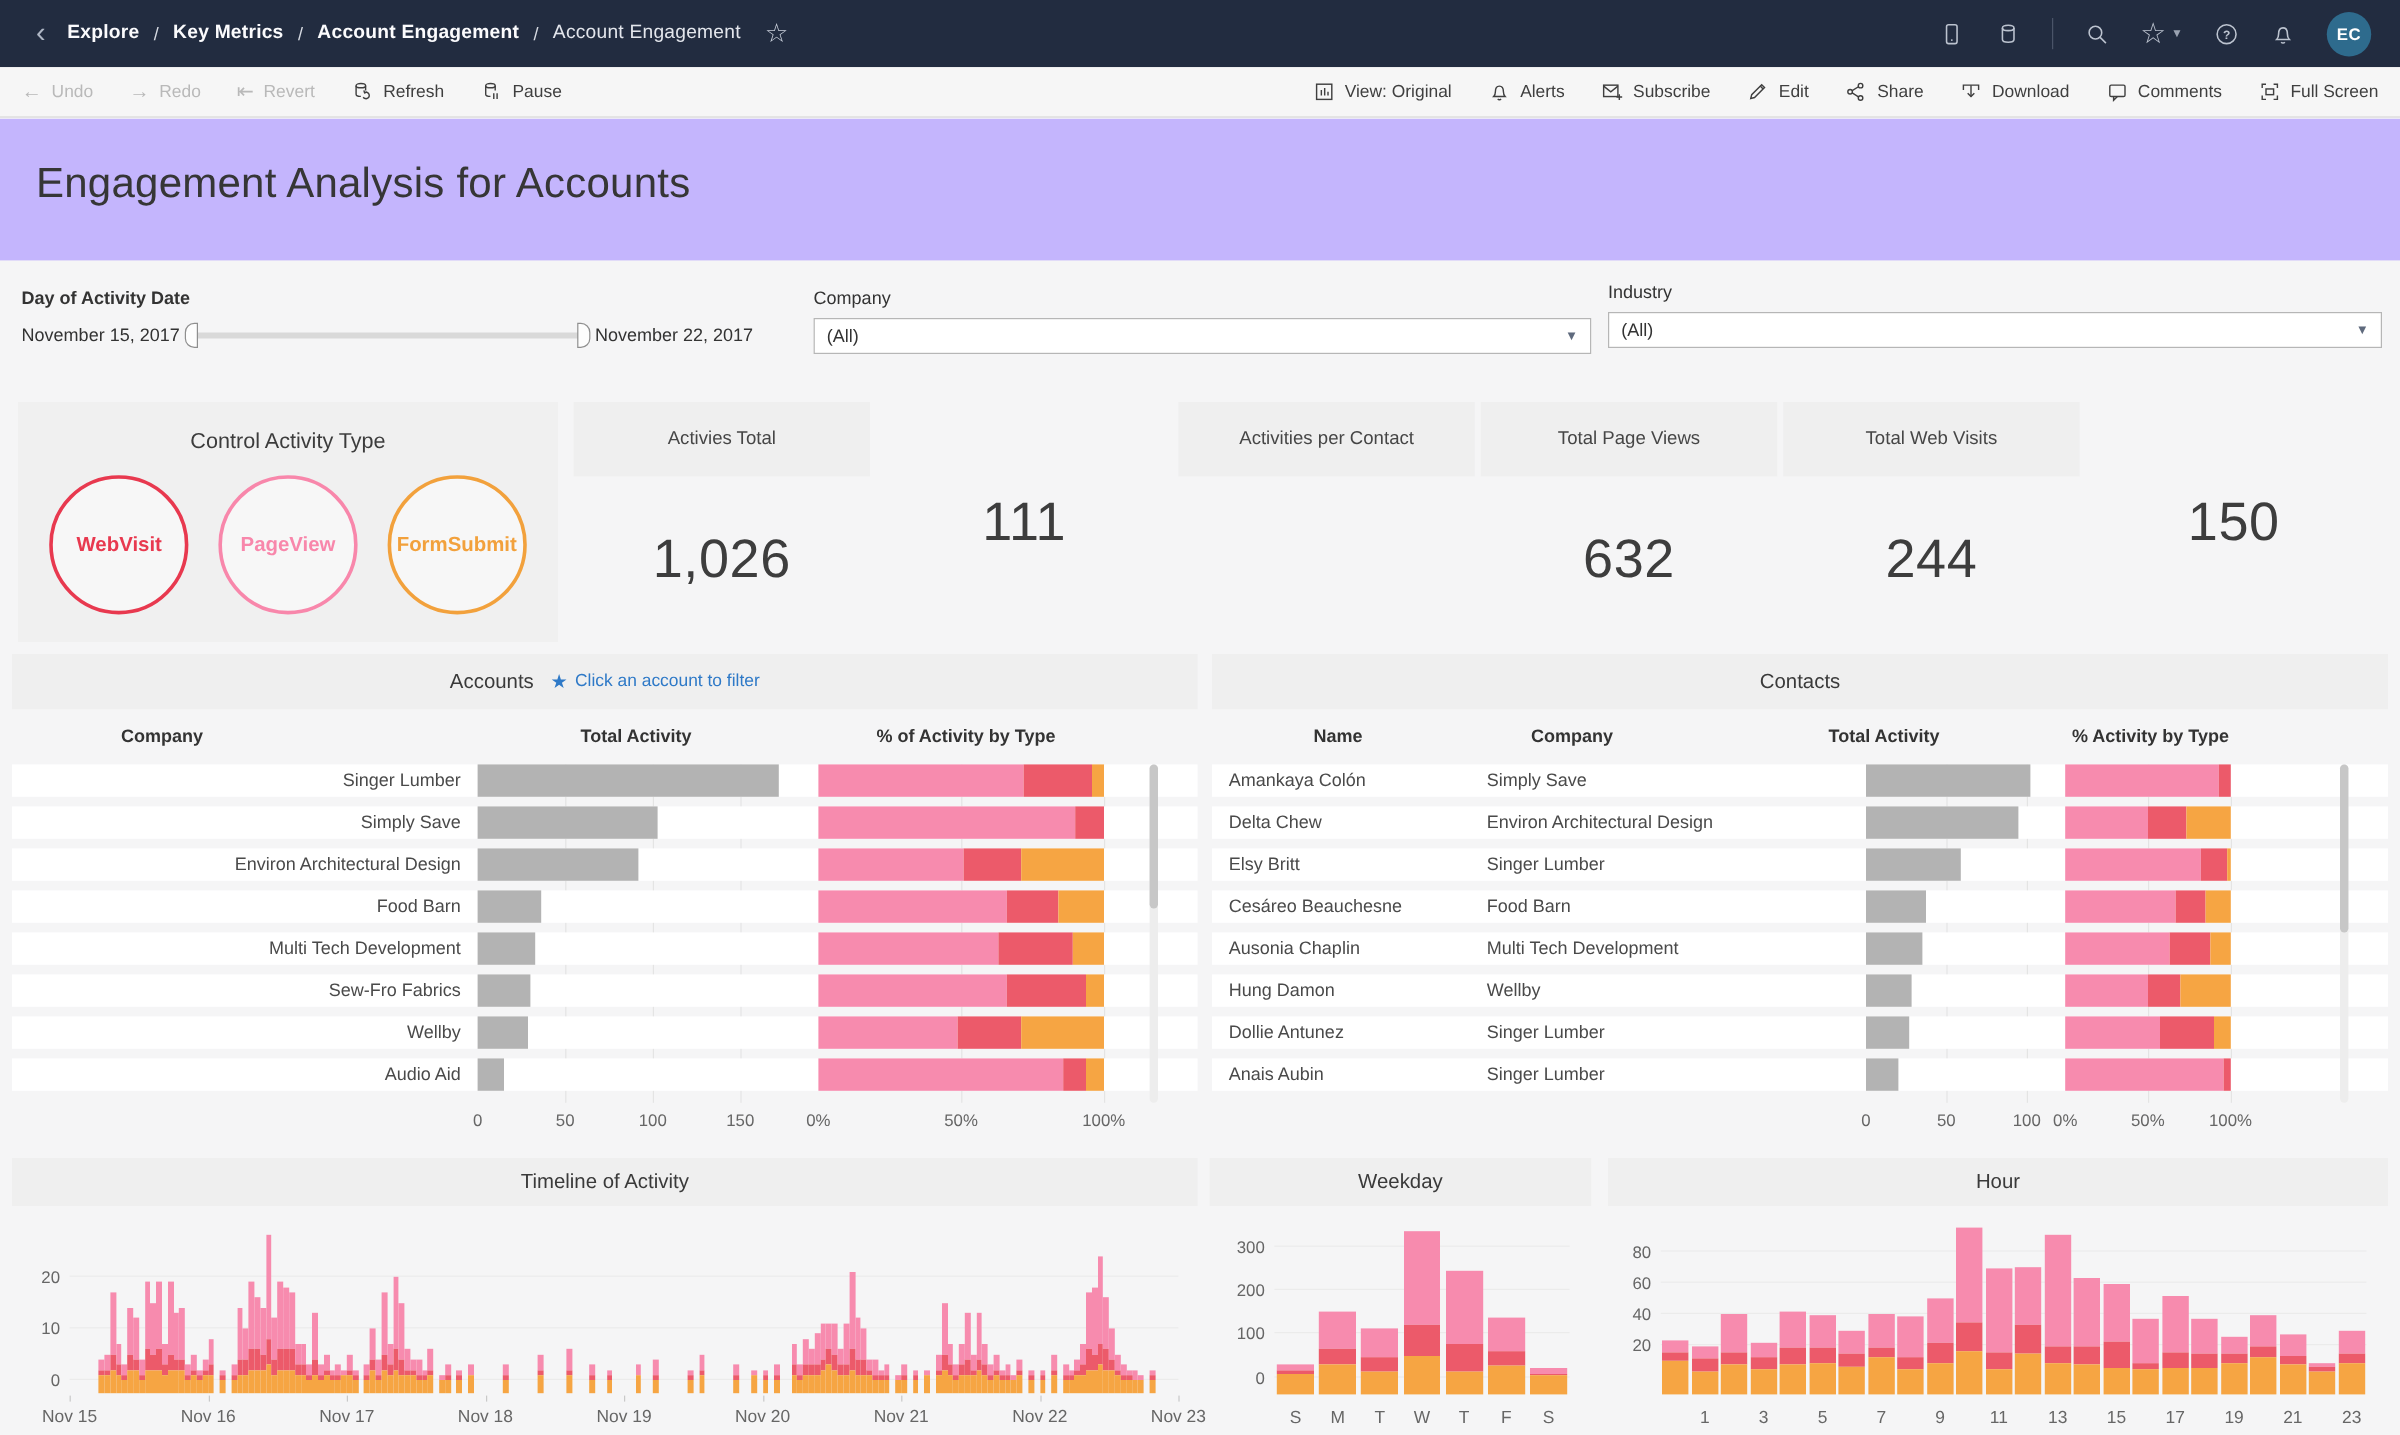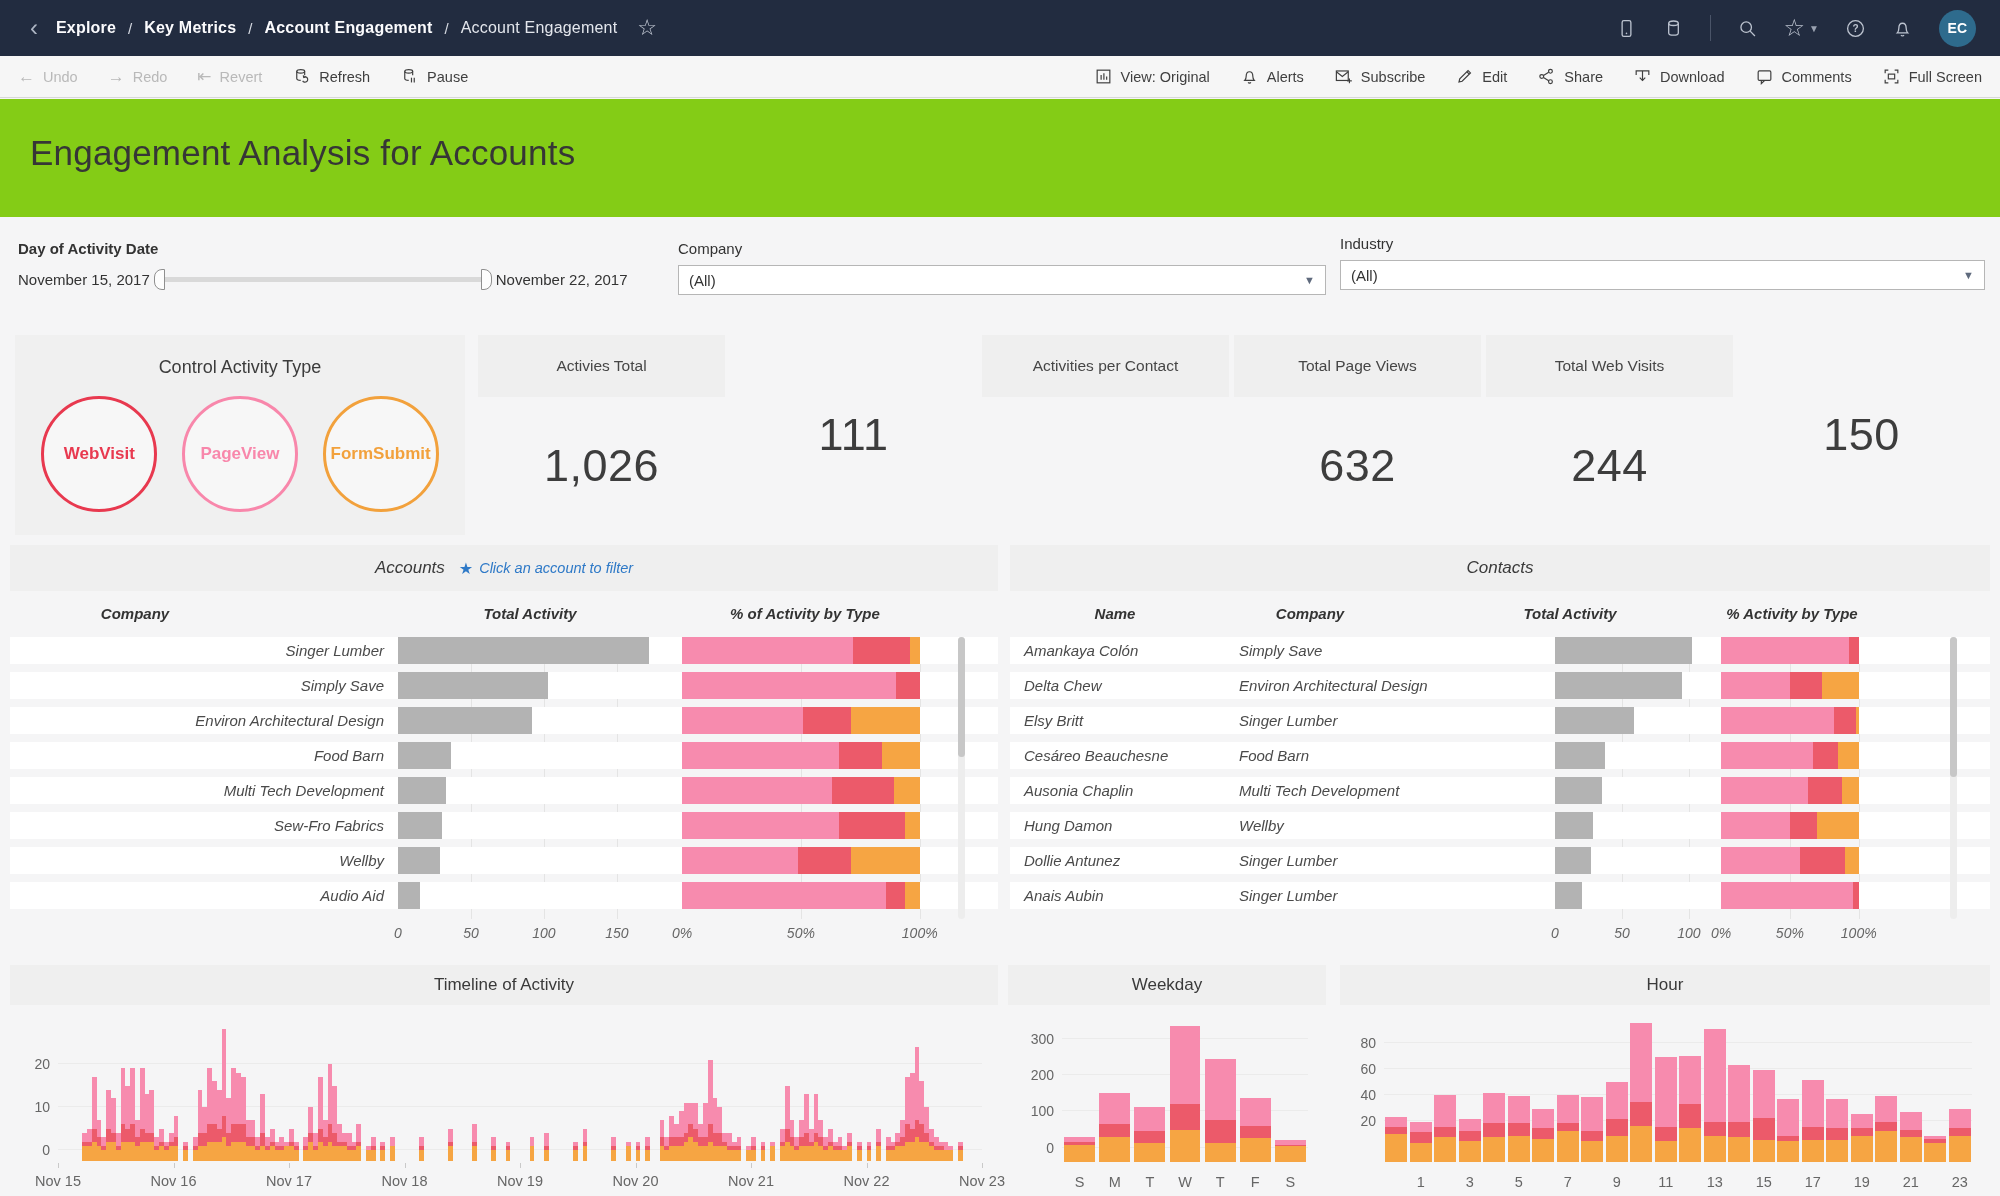--- a/index.html
+++ b/index.html
@@ -24,21 +24,21 @@
   
   #toolbar { position:absolute; left:0; top:56px; width:100%; height:42px; background:#f6f6f6; border-bottom:1px solid #d8d8d8; display:flex; align-items:center; padding:0 18px; }
   .tb-left { display:flex; align-items:center; gap:30px; flex:1; }
   .tb-right { display:flex; align-items:center; gap:30px; }
   .tb-btn { display:inline-flex; align-items:center; gap:8px; font-size:14.5px; color:#3f3f3f; cursor:pointer; white-space:nowrap; }
   .tb-btn.disabled { color:#b9b9b9; cursor:default; }
   svg.tic { width:19px; height:19px; stroke:currentColor; fill:none; stroke-width:1.5; }
   .tb-arrow { font-size:17px; }
 
   
-  #titleband { position:absolute; left:0; top:99px; width:100%; height:118px; background:#84cc16; }
+  #titleband { position:absolute; left:0; top:99px; width:100%; height:118px; background:#c4b5fd; }
   #page-title { position:absolute; left:30px; top:34px; font-size:35px; color:#363636; font-weight:400; letter-spacing:.2px; }
 
   
   .flt-label { font-size:15px; color:#333; font-weight:bold; }
   #date-filter { position:absolute; left:18px; top:240px; }
   #date-row { display:flex; align-items:center; gap:8px; margin-top:14px; font-size:15px; color:#333; font-weight:normal;}
   .slider-track { position:relative; width:330px; height:5px; background:#d9d9d9; border-radius:3px; }
   .slider-handle { position:absolute; top:-8px; width:11px; height:21px; background:#fdfdfd; border:1.5px solid #8f8f8f; }
   .slider-handle.left { left:-4px; border-radius:8px 0 0 8px; }
   .slider-handle.right { right:-4px; border-radius:0 8px 8px 0; }
@@ -50,21 +50,21 @@
   #controlpanel { position:absolute; left:15px; top:335px; width:450px; height:200px; background:#f0f0f0; }
   #control-title { text-align:center; font-size:18px; color:#3c3c3c; padding-top:22px; }
   #circles { display:flex; justify-content:space-around; padding:18px 14px 0 14px; }
   .ctl-circle { width:116px; height:116px; border-radius:50%; border:3px solid; display:flex; align-items:center; justify-content:center; font-size:17px; font-weight:bold; cursor:pointer; background:#f7f7f7; }
   #kpirow { position:absolute; left:478px; top:335px; width:1507px; height:200px; display:flex; gap:5px; }
   .kpi { flex:1; display:flex; flex-direction:column; }
   .kpi-head { height:62px; background:#efefef; display:flex; align-items:center; justify-content:center; font-size:15.5px; color:#464646; }
   .kpi-val { flex:1; display:flex; align-items:center; justify-content:center; font-size:45px; color:#3d3d3d; letter-spacing:.5px; }
 
   
-  .tpanel { position:absolute; top:545px; height:412px;font-style:italic; }
+  .tpanel { position:absolute; top:545px; height:412px; }
   .tpanel-band { height:46px; background:#efefef; display:flex; align-items:center; justify-content:center; gap:14px; }
   .tpanel-title { font-size:17px; color:#3a3a3a; }
   .tpanel-hint { display:flex; align-items:center; gap:6px; color:#2e79c7; font-size:14.5px; cursor:pointer; }
   .hint-star { font-size:16px; }
   .col-hdr { position:absolute; font-size:15px; font-weight:bold; color:#333; transform:translateX(-50%); top:60px; }
   .rows-wrap { position:absolute; left:0; right:0; top:92px; height:282px; }
   .vgrid { position:absolute; top:0; bottom:0; width:1px; background:#e4e4e4; }
   .trow { display:flex; align-items:center; height:27px; margin-bottom:8px; background:#fff; cursor:pointer; position:relative; }
   .cell-label { font-size:15px; color:#4a4a4a; white-space:nowrap; overflow:hidden; }
   .bar-pane { position:relative; height:27px; }

